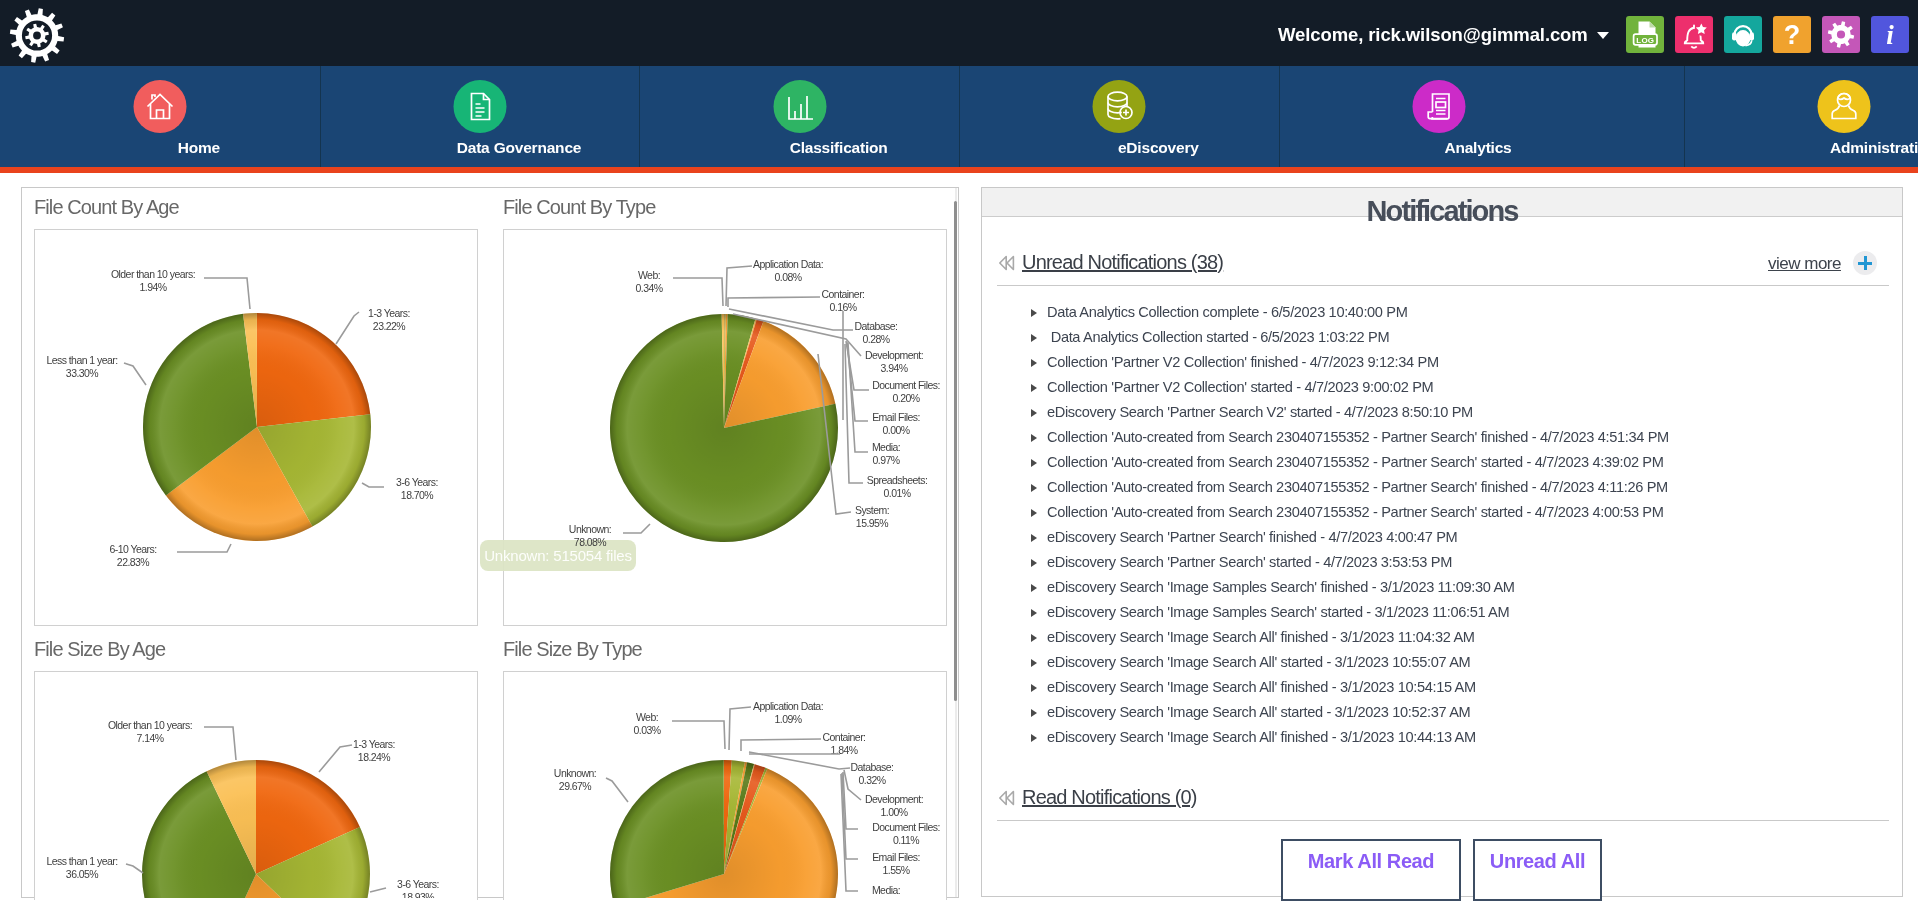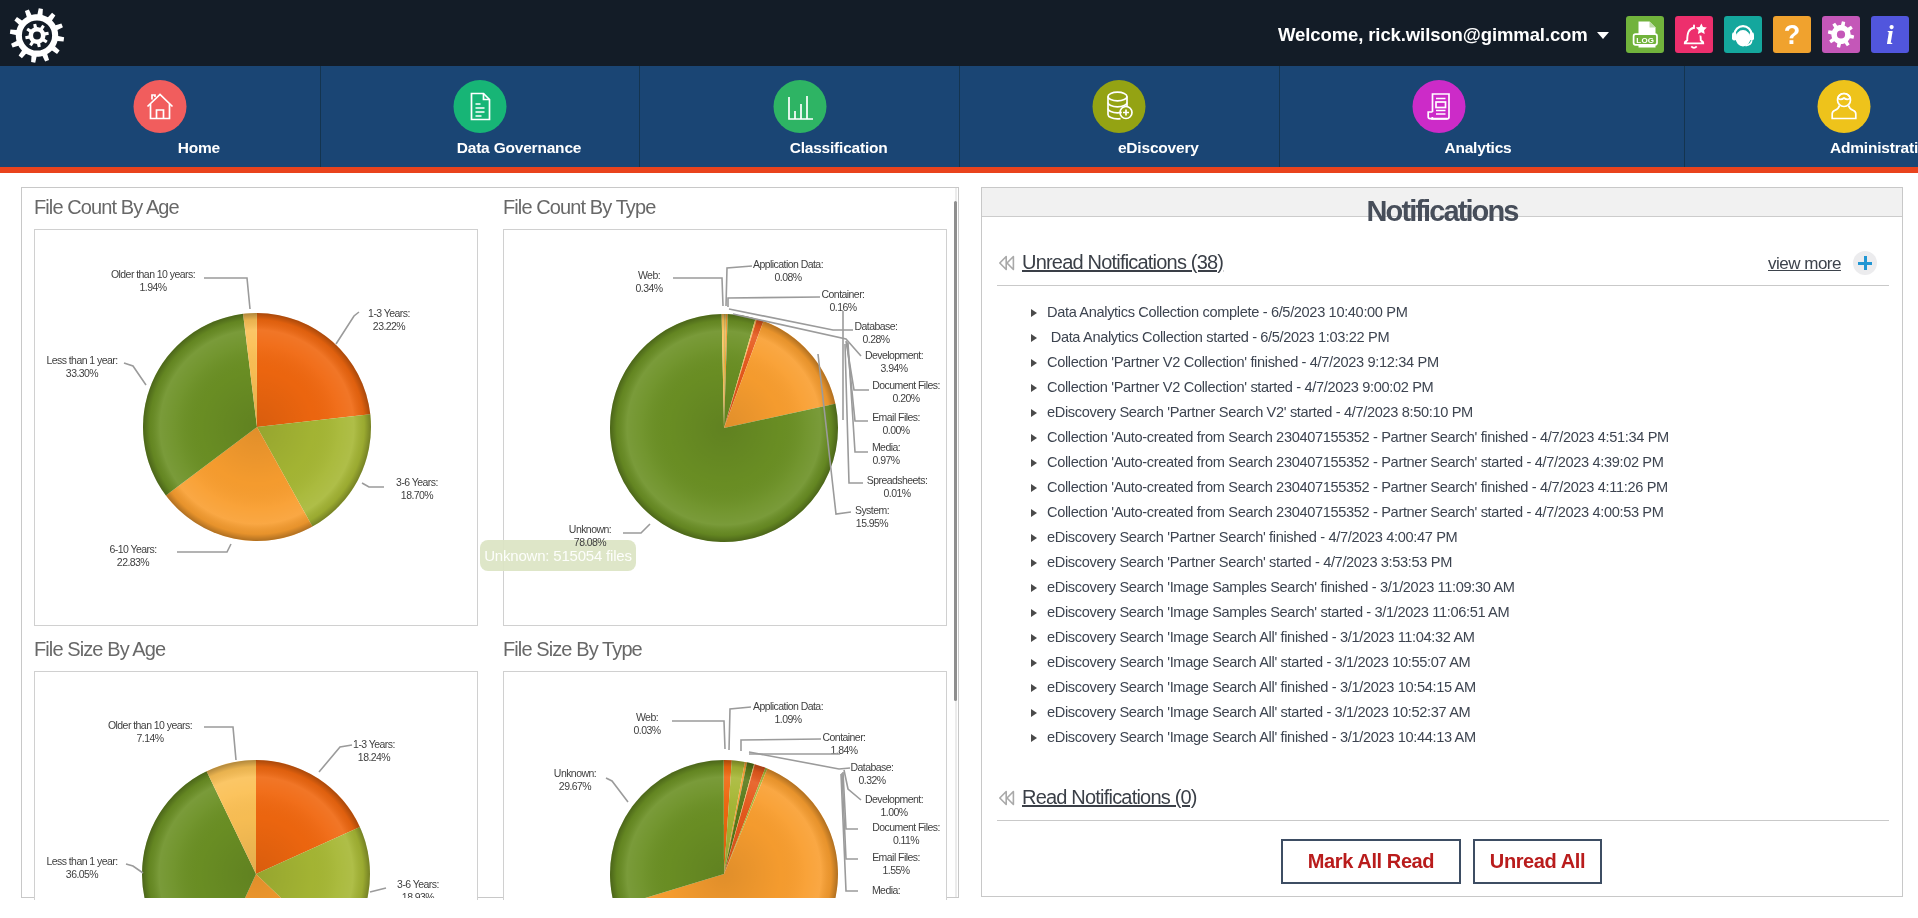--- a/index.html
+++ b/index.html
@@ -45,22 +45,22 @@
 .viewmore { position:absolute; left:786px; top:66px; color:#3d434c; font-size:17px; letter-spacing:-0.5px; text-decoration:underline; }
 .pluscirc { position:absolute; left:871px; top:63px; width:24px; height:24px; border-radius:50%; background:#ececee; }
 .pluscirc:before { content:""; position:absolute; left:5px; top:10.5px; width:14px; height:3px; background:#2196d3; }
 .pluscirc:after { content:""; position:absolute; left:10.5px; top:5px; width:3px; height:14px; background:#2196d3; }
 .hr1 { position:absolute; left:15px; top:97px; width:892px; border-top:1px solid #c9c9c9; }
 .nlist { position:absolute; left:46px; top:112px; }
 .nrow { height:25px; line-height:25px; font-size:14.6px; letter-spacing:-0.35px; color:#3d4450; white-space:nowrap; position:relative; padding-left:19px; }
 .tri { position:absolute; left:3px; top:8.5px; width:0; height:0;
   border-top:4.5px solid transparent; border-bottom:4.5px solid transparent; border-left:6.5px solid #4a4a4a; }
 .hr2 { position:absolute; left:15px; top:632px; width:892px; border-top:1px solid #c9c9c9; }
-.btn { position:absolute; height:45px; border:2px solid #3d4d63; background:#fff;
-  color:#b91c1c; font-size:20px; font-weight:bold; letter-spacing:-0.4px; text-align:center; line-height:41px; }
+.btn { position:absolute; height:62px; border:2px solid #3d4d63; background:#fff;
+  color:#8b5cf6; font-size:20px; font-weight:bold; letter-spacing:-0.4px; text-align:center; line-height:41px; }
 </style>
 </head>
 <body>
 <svg width="0" height="0" style="position:absolute">
     <defs>
 <radialGradient id="gOrange" cx="50%" cy="50%" r="50%">
         <stop offset="0%" stop-color="#f0701b"></stop>
         <stop offset="62%" stop-color="#f0701b"></stop>
         <stop offset="82%" stop-color="#f57b22"></stop>
         <stop offset="100%" stop-color="#dd6200"></stop>

